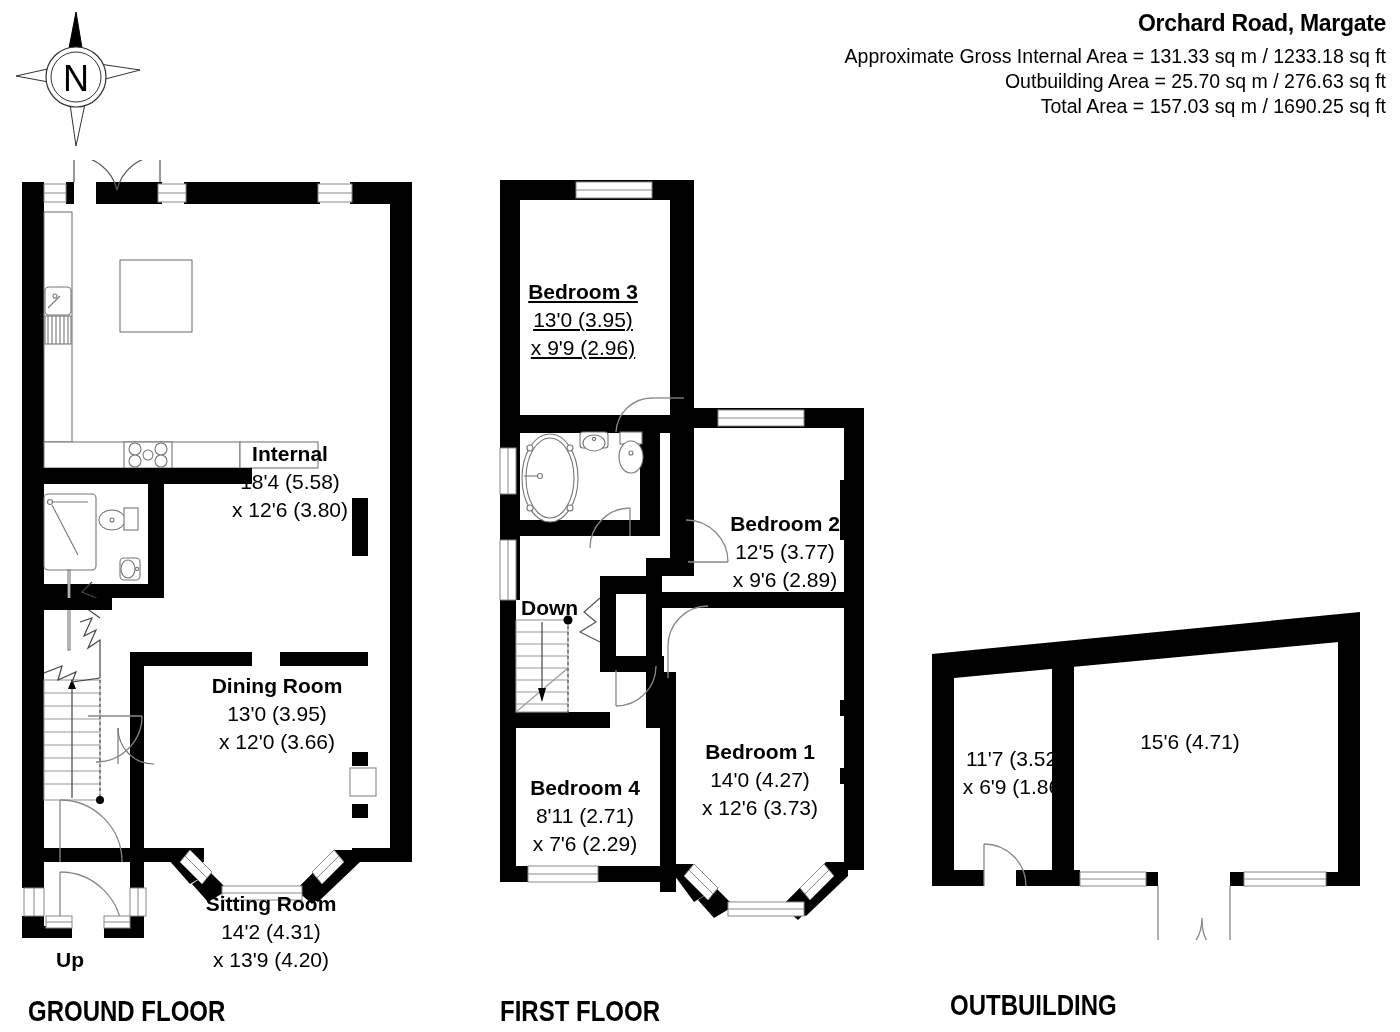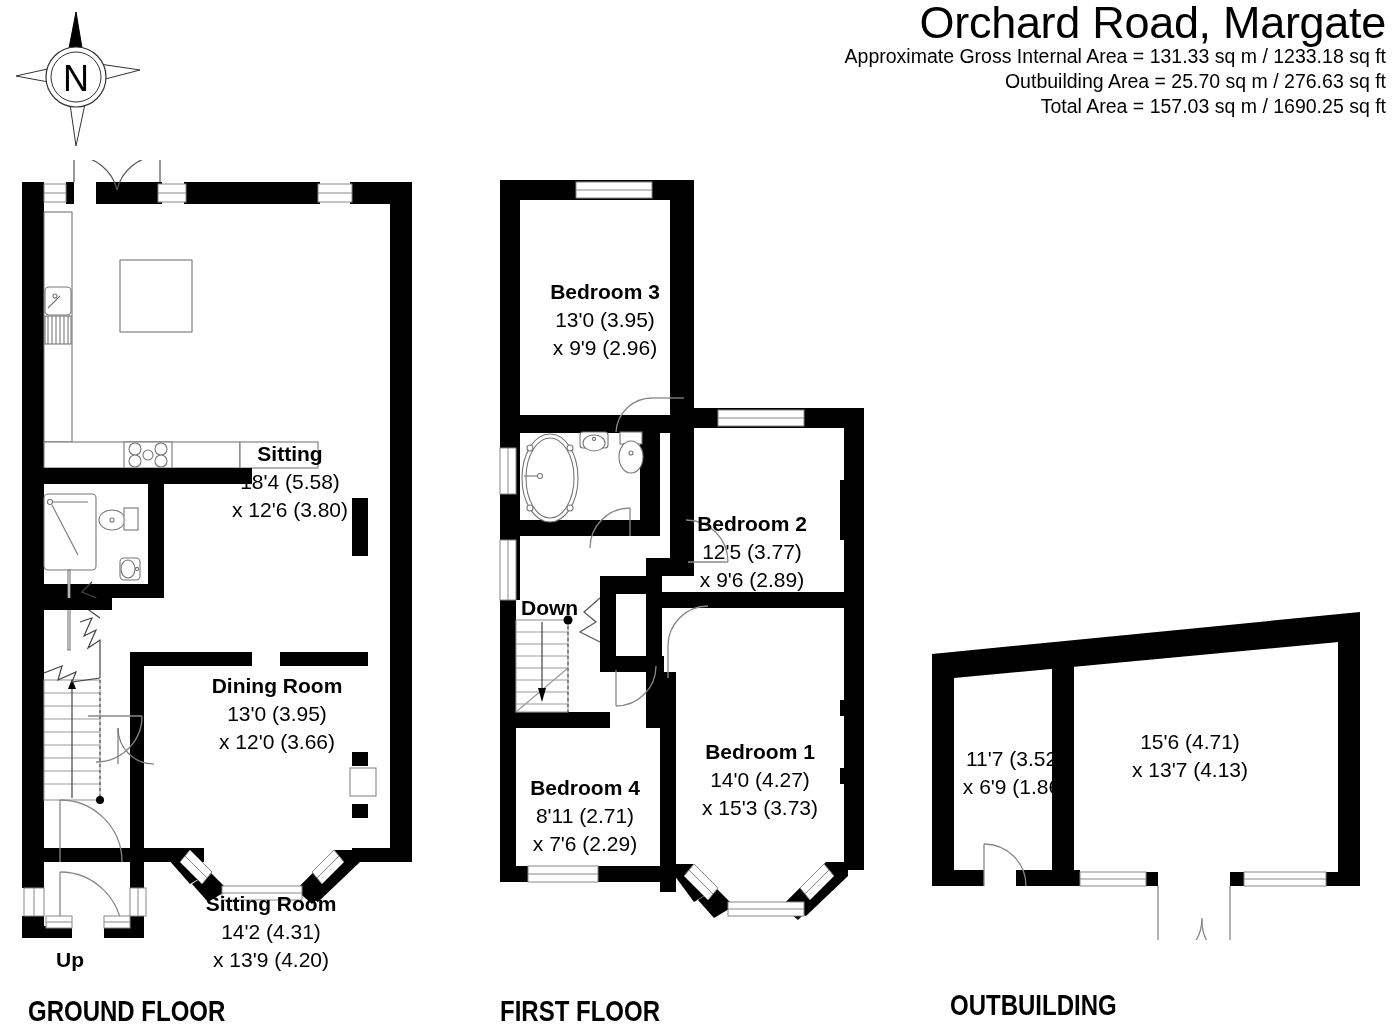--- a/index.html
+++ b/index.html
@@ -1,20 +1,20 @@
 <!DOCTYPE html>
 <html><head>
 <meta charset="utf-8">
 <style>
   html,body{margin:0;padding:0;background:#ffffff;}
   body{width:1400px;height:1032px;position:relative;overflow:hidden;
        font-family:"Liberation Sans", sans-serif;color:#000;}
 
   .header{position:absolute;right:14px;top:2px;text-align:right;}
-  .title{font-size:45px;font-weight:normal;letter-spacing:-0.3px;line-height:42px;}
+  .title{font-size:23px;font-weight:bold;letter-spacing:-0.3px;line-height:42px;}
   .areaLine{font-size:19.5px;line-height:25px;white-space:nowrap;}
   .noteLine{font-size:16px;line-height:24px;margin-top:9px;}
 
   .compass{position:absolute;left:8px;top:4px;width:150px;height:150px;}
 
   .plan{position:absolute;}
   .floorLabel{position:absolute;font-size:30px;font-weight:bold;
               font-stretch:condensed;transform:scaleX(.80);transform-origin:left center;
               letter-spacing:0px;white-space:nowrap;}
 
@@ -255,21 +255,21 @@
     </g>
   </g>
 
   <g stroke="#888" stroke-width="1.1" fill="#fff">
     <rect x="350" y="608" width="26" height="28"></rect>
   </g>
 </svg>
 </div>
 
 <div class="rlabel" style="left:200px;top:440px;width:180px;">
-  <div class="rname">Sitting</div>
+  <div class="rname">Internal</div>
   <div class="rdim">18'4 (5.58)</div>
   <div class="rdim">x 12'6 (3.80)</div>
 </div>
 
 <div class="rlabel" style="left:182px;top:672px;width:190px;">
   <div class="rname">Dining Room</div>
   <div class="rdim">13'0 (3.95)</div>
   <div class="rdim">x 12'0 (3.66)</div>
 </div>
 
@@ -421,36 +421,36 @@
       <line x1="209" y1="710" x2="233" y2="734"></line>
       <rect x="248" y="742" width="76" height="14"></rect>
       <line x1="248" y1="749" x2="324" y2="749"></line>
       <polygon points="320,728 344,704 354,716 330,740"></polygon>
       <line x1="325" y1="734" x2="349" y2="710"></line>
     </g>
   </g>
 </svg>
 </div>
 
-<div class="rlabel" style="left:510px;top:278px;width:190px;">
+<div class="rlabel" style="left:488px;top:278px;width:190px;text-decoration:underline;">
   <div class="rname">Bedroom 3</div>
   <div class="rdim">13'0 (3.95)</div>
   <div class="rdim">x 9'9 (2.96)</div>
 </div>
 
-<div class="rlabel" style="left:657px;top:510px;width:190px;">
+<div class="rlabel" style="left:690px;top:510px;width:190px;">
   <div class="rname">Bedroom 2</div>
   <div class="rdim">12'5 (3.77)</div>
   <div class="rdim">x 9'6 (2.89)</div>
 </div>
 
 <div class="rlabel" style="left:665px;top:738px;width:190px;">
   <div class="rname">Bedroom 1</div>
   <div class="rdim">14'0 (4.27)</div>
-  <div class="rdim">x 15'3 (3.73)</div>
+  <div class="rdim">x 12'6 (3.73)</div>
 </div>
 
 <div class="rlabel" style="left:490px;top:758px;width:190px;margin-top:16px;">
   <div class="rname">Bedroom 4</div>
   <div class="rdim">8'11 (2.71)</div>
   <div class="rdim">x 7'6 (2.29)</div>
 </div>
 
 <div class="stairTxt" style="left:521px;top:596px;">Down</div>
 
@@ -496,18 +496,17 @@
 </svg>
 </div>
 
 <div class="rlabel" style="left:920px;top:738px;width:190px;margin-top:7px;">
   <div class="rdim">11'7 (3.52)</div>
   <div class="rdim">x 6'9 (1.86)</div>
 </div>
 
 <div class="rlabel" style="left:1070px;top:728px;width:240px;">
   <div class="rdim">15'6 (4.71)</div>
-  <div class="rdim">x 13'7 (4.13)</div>
 </div>
 
 <div class="floorLabel" style="left:28px;top:994px;">GROUND FLOOR</div>
 <div class="floorLabel" style="left:500px;top:994px;">FIRST FLOOR</div>
 <div class="floorLabel" style="left:950px;top:988px;">OUTBUILDING</div>
 
 </body></html>

